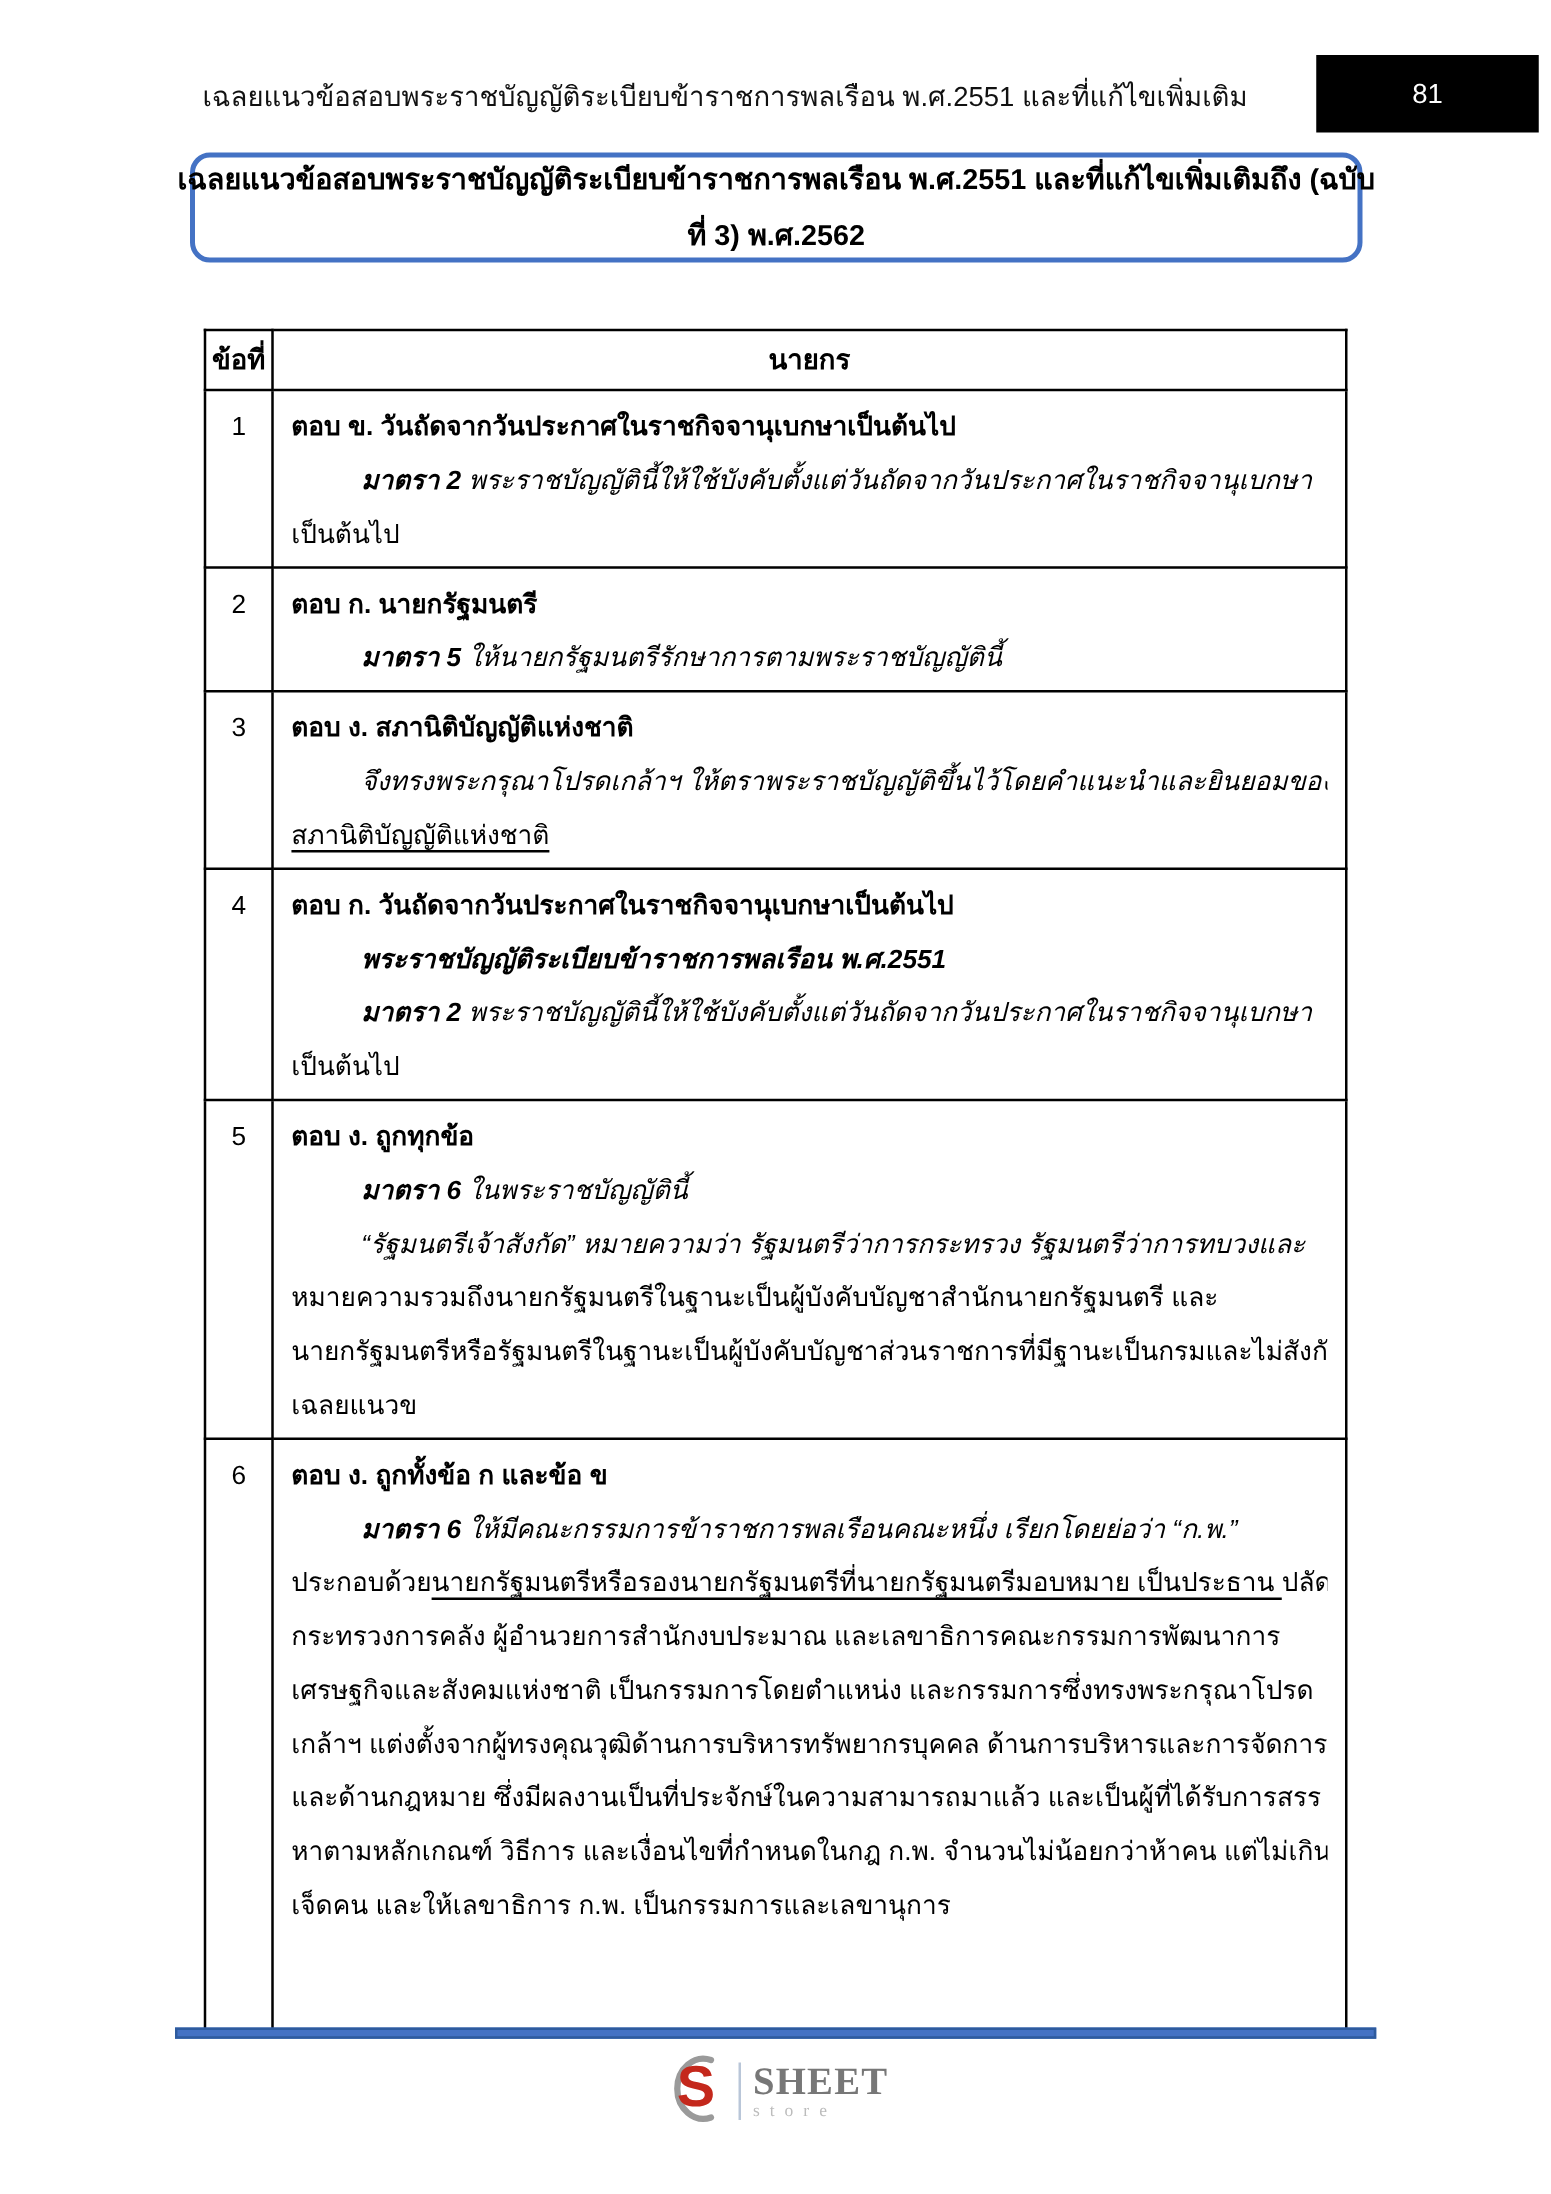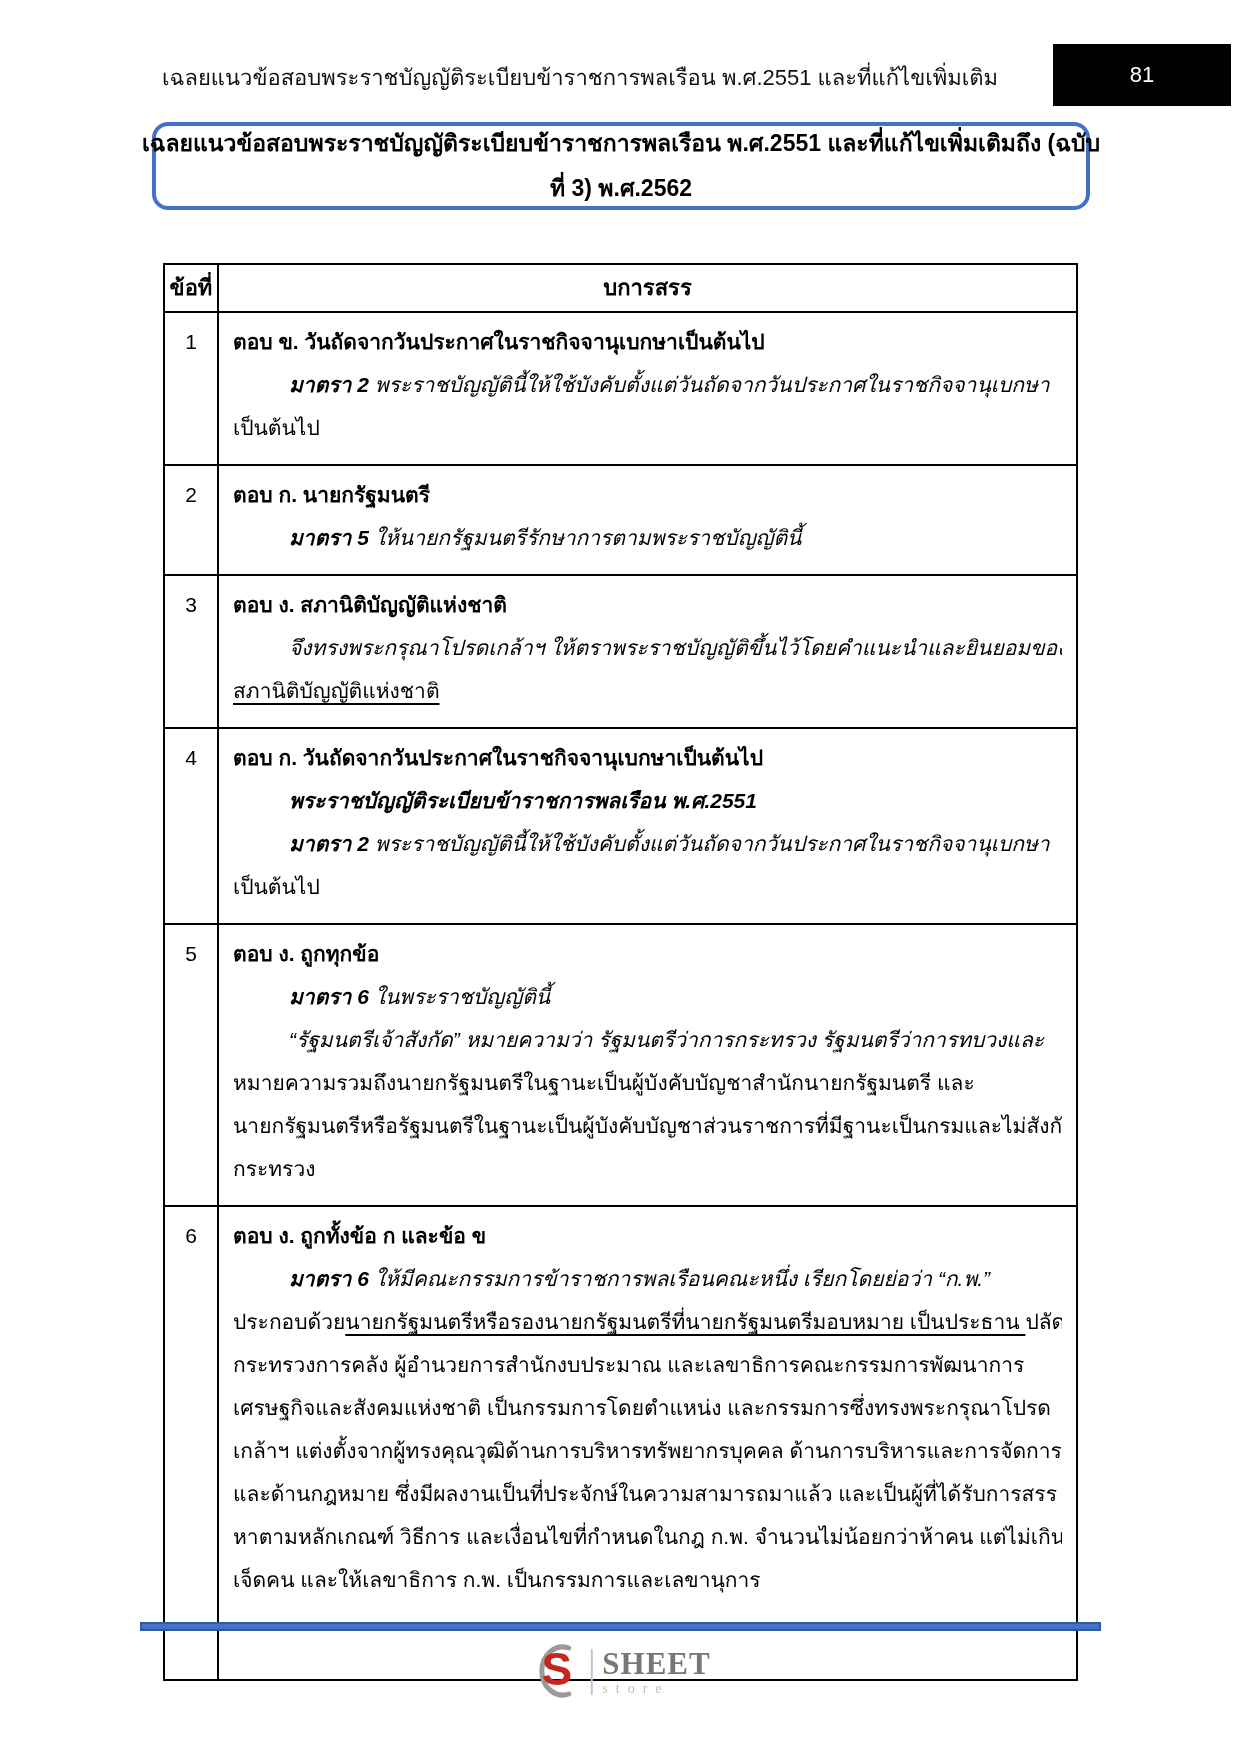--- a/index.html
+++ b/index.html
@@ -42,21 +42,21 @@
     border-collapse:collapse;table-layout:fixed;
   }
   .answer-table th,.answer-table td{border:2px solid #000;vertical-align:top;}
   .col-no{width:54px;}
   .answer-table th{
     font-size:22px;font-weight:bold;text-align:center;padding:8px 4px;line-height:30px;
   }
   td.cell-no{
     text-align:center;font-size:21px;padding-top:7px;line-height:43px;
   }
-  td.cell-ans{padding:7px 14px 15px 14px;}
+  td.cell-ans{padding:7px 14px 4px 14px;}
   tr:last-child td.cell-ans{padding-bottom:78px;}
   .line{font-size:21px;line-height:43px;white-space:nowrap;overflow:hidden;}
   .line.indent{text-indent:56px;font-style:italic;}
   .b{font-weight:bold;}
   .u{text-decoration:underline;text-underline-offset:5px;}
   
   .footer-bar{
     position:absolute;left:140px;top:1622px;width:961px;height:9px;
     background:var(--accent-blue);border:2px solid var(--bar-border);
   }
@@ -85,21 +85,21 @@
 
 <div class="title-box">
   <div class="title-line">เฉลยแนวข้อสอบพระราชบัญญัติระเบียบข้าราชการพลเรือน พ.ศ.2551 และที่แก้ไขเพิ่มเติมถึง (ฉบับ</div>
   <div class="title-line">ที่ 3) พ.ศ.2562</div>
 </div>
 
 <table class="answer-table">
   <thead>
     <tr>
       <th class="col-no">ข้อที่</th>
-      <th>บการสรร</th>
+      <th>นายกร</th>
     </tr>
   </thead>
   <tbody>
       <tr>
         <td class="cell-no">1</td>
         <td class="cell-ans">
           <div class="line"><span class="b">ตอบ ข. วันถัดจากวันประกาศในราชกิจจานุเบกษาเป็นต้นไป</span></div>
           <div class="line indent"><span class="b">มาตรา 2 </span><span>พระราชบัญญัตินี้ให้ใช้บังคับตั้งแต่วันถัดจากวันประกาศในราชกิจจานุเบกษา</span></div>
           <div class="line"><span>เป็นต้นไป</span></div>
         </td>
@@ -129,21 +129,21 @@
         </td>
       </tr>
       <tr>
         <td class="cell-no">5</td>
         <td class="cell-ans">
           <div class="line"><span class="b">ตอบ ง. ถูกทุกข้อ</span></div>
           <div class="line indent"><span class="b">มาตรา 6 </span><span>ในพระราชบัญญัตินี้</span></div>
           <div class="line indent"><span>“รัฐมนตรีเจ้าสังกัด” หมายความว่า รัฐมนตรีว่าการกระทรวง รัฐมนตรีว่าการทบวงและ</span></div>
           <div class="line"><span>หมายความรวมถึงนายกรัฐมนตรีในฐานะเป็นผู้บังคับบัญชาสำนักนายกรัฐมนตรี และ</span></div>
           <div class="line"><span>นายกรัฐมนตรีหรือรัฐมนตรีในฐานะเป็นผู้บังคับบัญชาส่วนราชการที่มีฐานะเป็นกรมและไม่สังกัด</span></div>
-          <div class="line"><span>กระทรวง</span></div>
+          <div class="line"><span>เฉลยแนวข</span></div>
         </td>
       </tr>
       <tr>
         <td class="cell-no">6</td>
         <td class="cell-ans">
           <div class="line"><span class="b">ตอบ ง. ถูกทั้งข้อ ก และข้อ ข</span></div>
           <div class="line indent"><span class="b">มาตรา 6 </span><span>ให้มีคณะกรรมการข้าราชการพลเรือนคณะหนึ่ง เรียกโดยย่อว่า “ก.พ.”</span></div>
           <div class="line"><span>ประกอบด้วย</span><span class="u">นายกรัฐมนตรีหรือรองนายกรัฐมนตรีที่นายกรัฐมนตรีมอบหมาย เป็นประธาน </span><span>ปลัด</span></div>
           <div class="line"><span>กระทรวงการคลัง ผู้อำนวยการสำนักงบประมาณ และเลขาธิการคณะกรรมการพัฒนาการ</span></div>
           <div class="line"><span>เศรษฐกิจและสังคมแห่งชาติ เป็นกรรมการโดยตำแหน่ง และกรรมการซึ่งทรงพระกรุณาโปรด</span></div>

